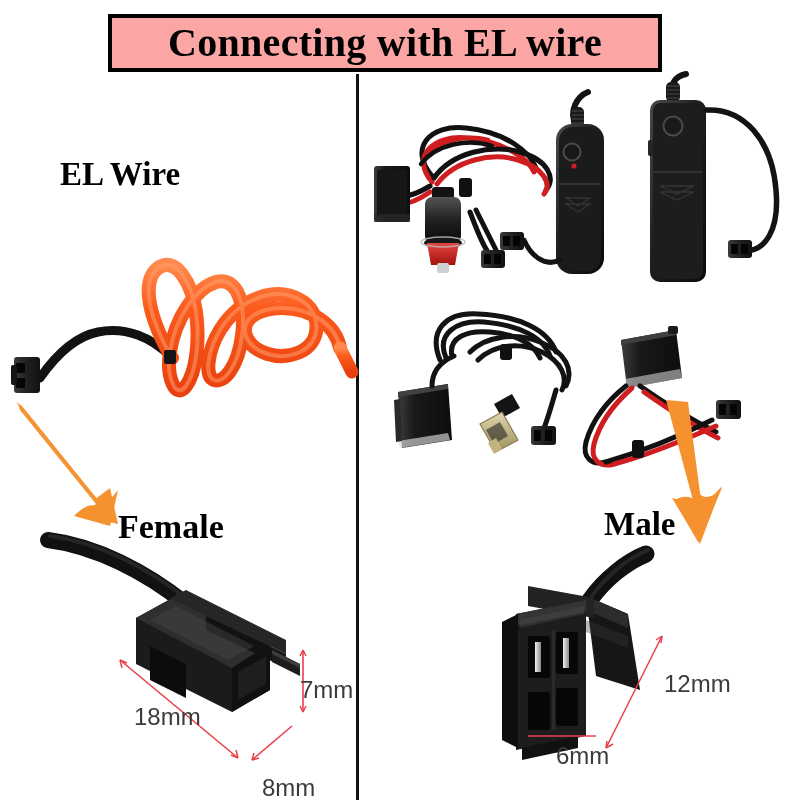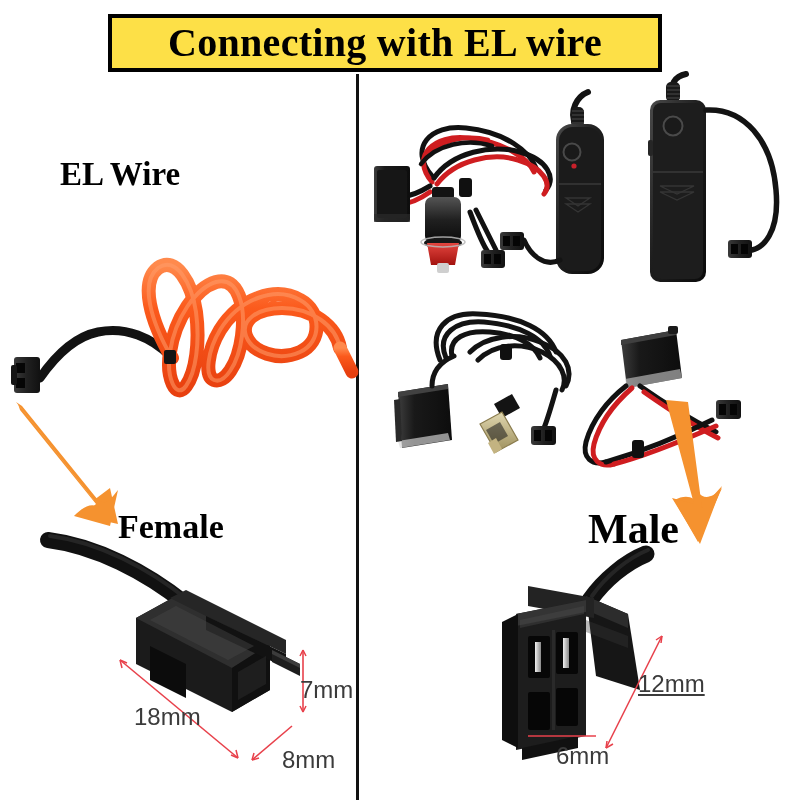--- a/index.html
+++ b/index.html
@@ -8,49 +8,49 @@
     background:#ffffff;
     font-family:"Liberation Sans", sans-serif;
     overflow:hidden;
     position:relative;
   }
   #stage{position:absolute;left:0;top:0;width:800px;height:800px;background:#fff;}
 
   
   .title-box{
     position:absolute;left:108px;top:14px;width:554px;height:58px;
-    border:4px solid #000;background:#fde047;box-sizing:border-box;
+    border:4px solid #000;background:#fca5a5;box-sizing:border-box;
     display:flex;align-items:center;justify-content:center;
   }
   .title-text{
     font-family:"Liberation Serif", serif;
     font-weight:bold;font-size:40px;color:#000;line-height:1;
     letter-spacing:.3px;white-space:nowrap;
   }
 
   
   .divider{position:absolute;left:356px;top:74px;width:3px;height:726px;background:#111;}
 
   
   .serif-label{
     position:absolute;font-family:"Liberation Serif", serif;font-weight:bold;
     color:#000;white-space:nowrap;line-height:1;
   }
   #lbl-elwire{left:60px;top:158px;font-size:33px;}
   #lbl-female{left:118px;top:510px;font-size:34px;}
-  #lbl-male{left:588px;top:508px;font-size:42px;}
+  #lbl-male{left:604px;top:508px;font-size:33px;}
 
   .dim-text{
     position:absolute;font-family:"Liberation Sans", sans-serif;
     font-size:24px;color:#3b3b3b;white-space:nowrap;line-height:1;
   }
   #dim-18{left:134px;top:705px;text-align:right;}
-  #dim-8{left:262px;top:748px;margin-left:20px;}
+  #dim-8{left:262px;top:776px;}
   #dim-7{left:300px;top:678px;}
-  #dim-12{left:638px;top:672px;text-decoration:underline;}
+  #dim-12{left:664px;top:672px;}
   #dim-6{left:556px;top:744px;}
 
   svg.layer{position:absolute;left:0;top:0;width:800px;height:800px;overflow:visible;}
   svg.layer *{vector-effect:non-scaling-stroke;}
 </style>
 </head>
 <body>
 
 <div id="stage">
 

